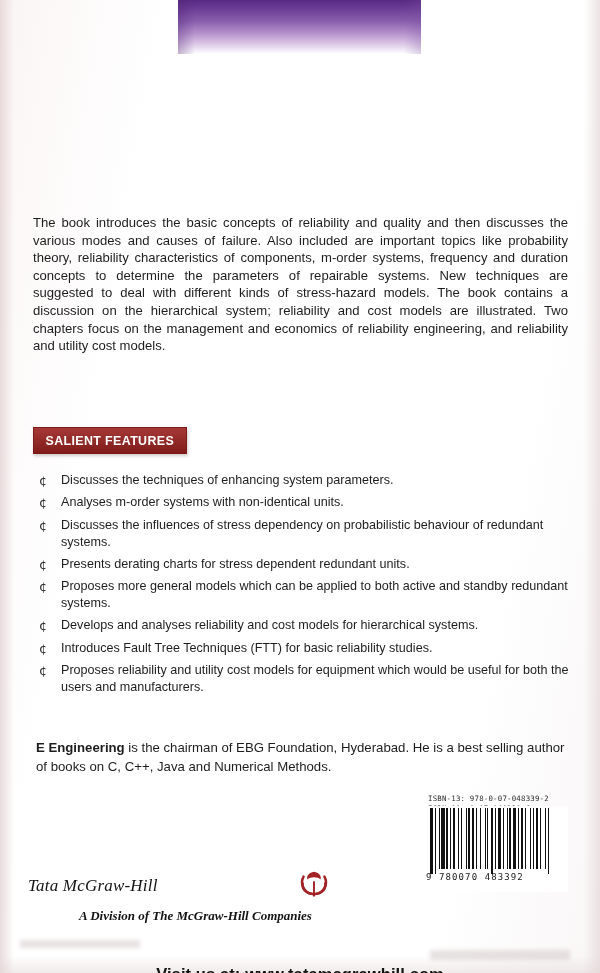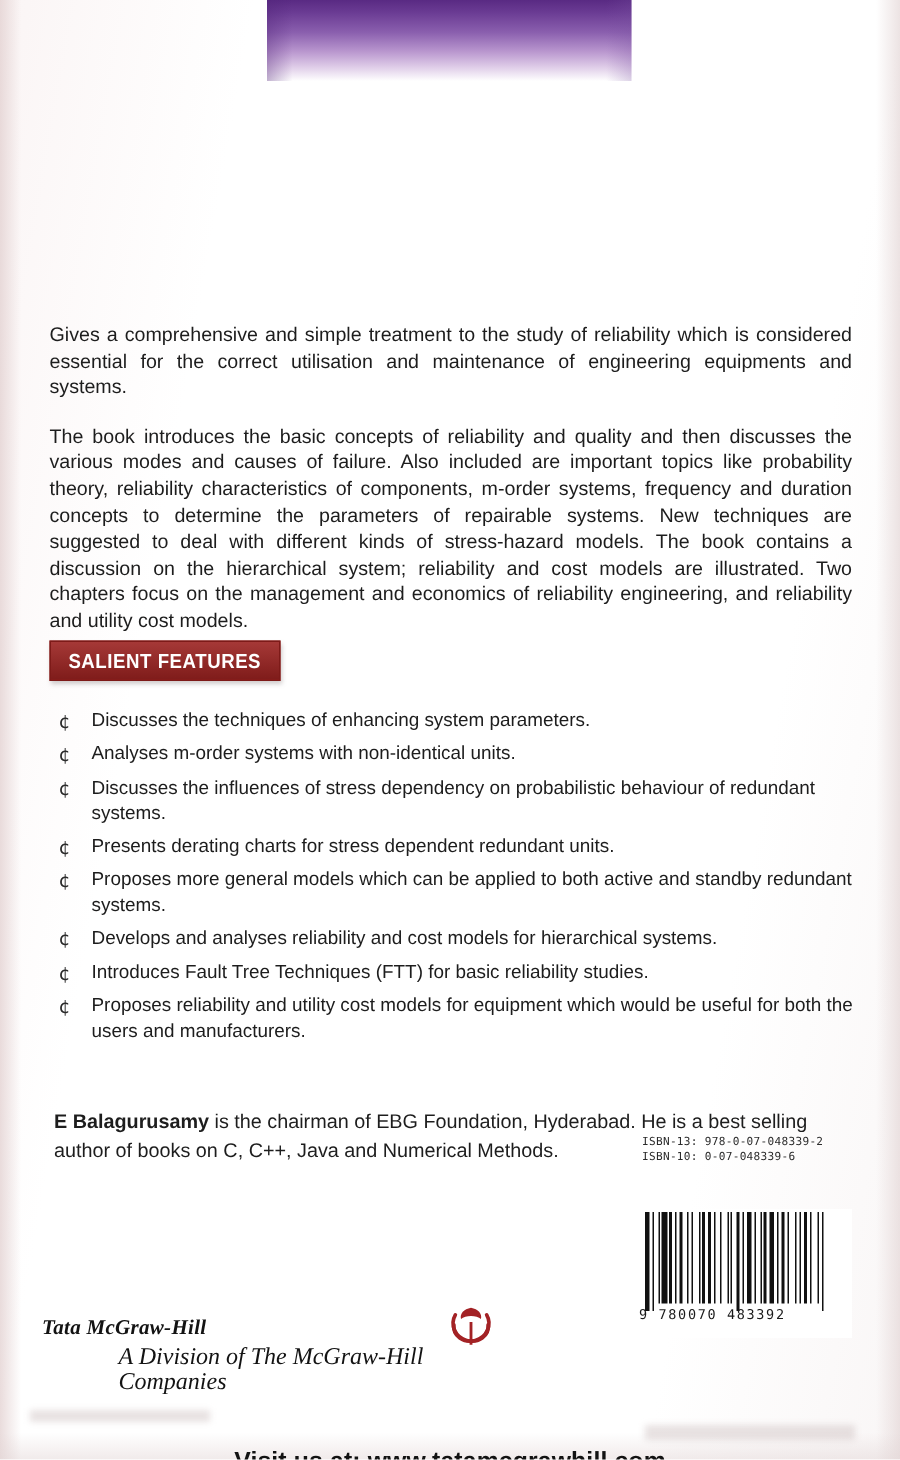--- a/index.html
+++ b/index.html
@@ -199,21 +199,21 @@
     color: #1d1d1d;
   }
   .author-name {
     font-weight: bold;
   }
 
   
   .isbn-block {
     position: absolute;
     left: 428px;
-    top: 756px;
+    top: 794px;
     font-family: "DejaVu Sans Mono", monospace;
     font-size: 7.4px;
     line-height: 9.6px;
     color: #2b2b2b;
     letter-spacing: 0.2px;
   }
   .barcode-wrap {
     position: absolute;
     left: 422px;
     top: 806px;
@@ -250,34 +250,34 @@
   
   .publisher {
     position: absolute;
     left: 28px;
     top: 876px;
     width: 330px;
     color: #131313;
   }
   .publisher-name {
     font-family: "Liberation Serif", serif;
+    font-weight: normal;
+    font-style: italic;
+    font-size: 17px;
+    line-height: 19px;
+    letter-spacing: 0.2px;
+  }
+  .publisher-division {
+    font-family: "Liberation Serif", serif;
     font-weight: bold;
     font-style: italic;
-    font-size: 14px;
-    line-height: 19px;
-    letter-spacing: 0.2px;
-  }
-  .publisher-division {
-    font-family: "Liberation Serif", serif;
-    font-weight: normal;
-    font-style: italic;
-    font-size: 16px;
+    font-size: 13px;
     line-height: 17px;
     margin-left: 51px;
-    margin-top: 1px;
+    margin-top: 12px;
   }
   .mh-logo {
     position: absolute;
     left: 294px;
     top: 868px;
     width: 40px;
     height: 38px;
   }
 
   .visit-line {
@@ -309,21 +309,20 @@
   <div class="edge-shade-right"></div>
   <div class="edge-shade-bottom"></div>
 
   <div class="smudge" style="left:20px;top:940px;width:120px;height:8px;"></div>
   <div class="smudge" style="left:430px;top:950px;width:140px;height:10px;"></div>
 
   <div class="cover-band"></div>
 
 
   <div class="body-copy">
-    <p>Gives a comprehensive and simple treatment to the study of reliability which is considered essential for the correct utilisation and maintenance of engineering equipments and systems.</p>
     <p>The book introduces the basic concepts of reliability and quality and then discusses the various modes and causes of failure. Also included are important topics like probability theory, reliability characteristics of components, m-order systems, frequency and duration concepts to determine the parameters of repairable systems. New techniques are suggested to deal with different kinds of stress-hazard models. The book contains a discussion on the hierarchical system; reliability and cost models are illustrated. Two chapters focus on the management and economics of reliability engineering, and reliability and utility cost models.</p>
   </div>
 
   <div class="features-banner">
     <span class="features-banner-label">SALIENT FEATURES</span>
   </div>
 
   <ul class="features-list" id="features-list">
       <li class="feature-item">
         <span class="feature-bullet">¢</span>
@@ -354,21 +353,21 @@
         <span class="feature-text">Introduces Fault Tree Techniques (FTT) for basic reliability studies.</span>
       </li>
       <li class="feature-item">
         <span class="feature-bullet">¢</span>
         <span class="feature-text">Proposes reliability and utility cost models for equipment which would be useful for both the users and manufacturers.</span>
       </li>
     </ul>
 
 
   <div class="author-block">
-    <span class="author-name">E Balagurusamy</span><span> is the chairman of EBG Foundation, Hyderabad. He is a best selling author of books on C, C++, Java and Numerical Methods.</span>
+    <span class="author-name">E Engineering</span><span> is the chairman of EBG Foundation, Hyderabad. He is a best selling author of books on C, C++, Java and Numerical Methods.</span>
   </div>
 
   <div class="isbn-block">
     <div>ISBN-13: 978-0-07-048339-2</div>
     <div>ISBN-10: 0-07-048339-6</div>
   </div>
 
   <div class="barcode-wrap">
     <div class="barcode-bars" id="barcode-bars">
         <i style="width: 3.15px; background: rgb(17, 17, 17); margin-right: 0.35px; height: 100%;"></i>

